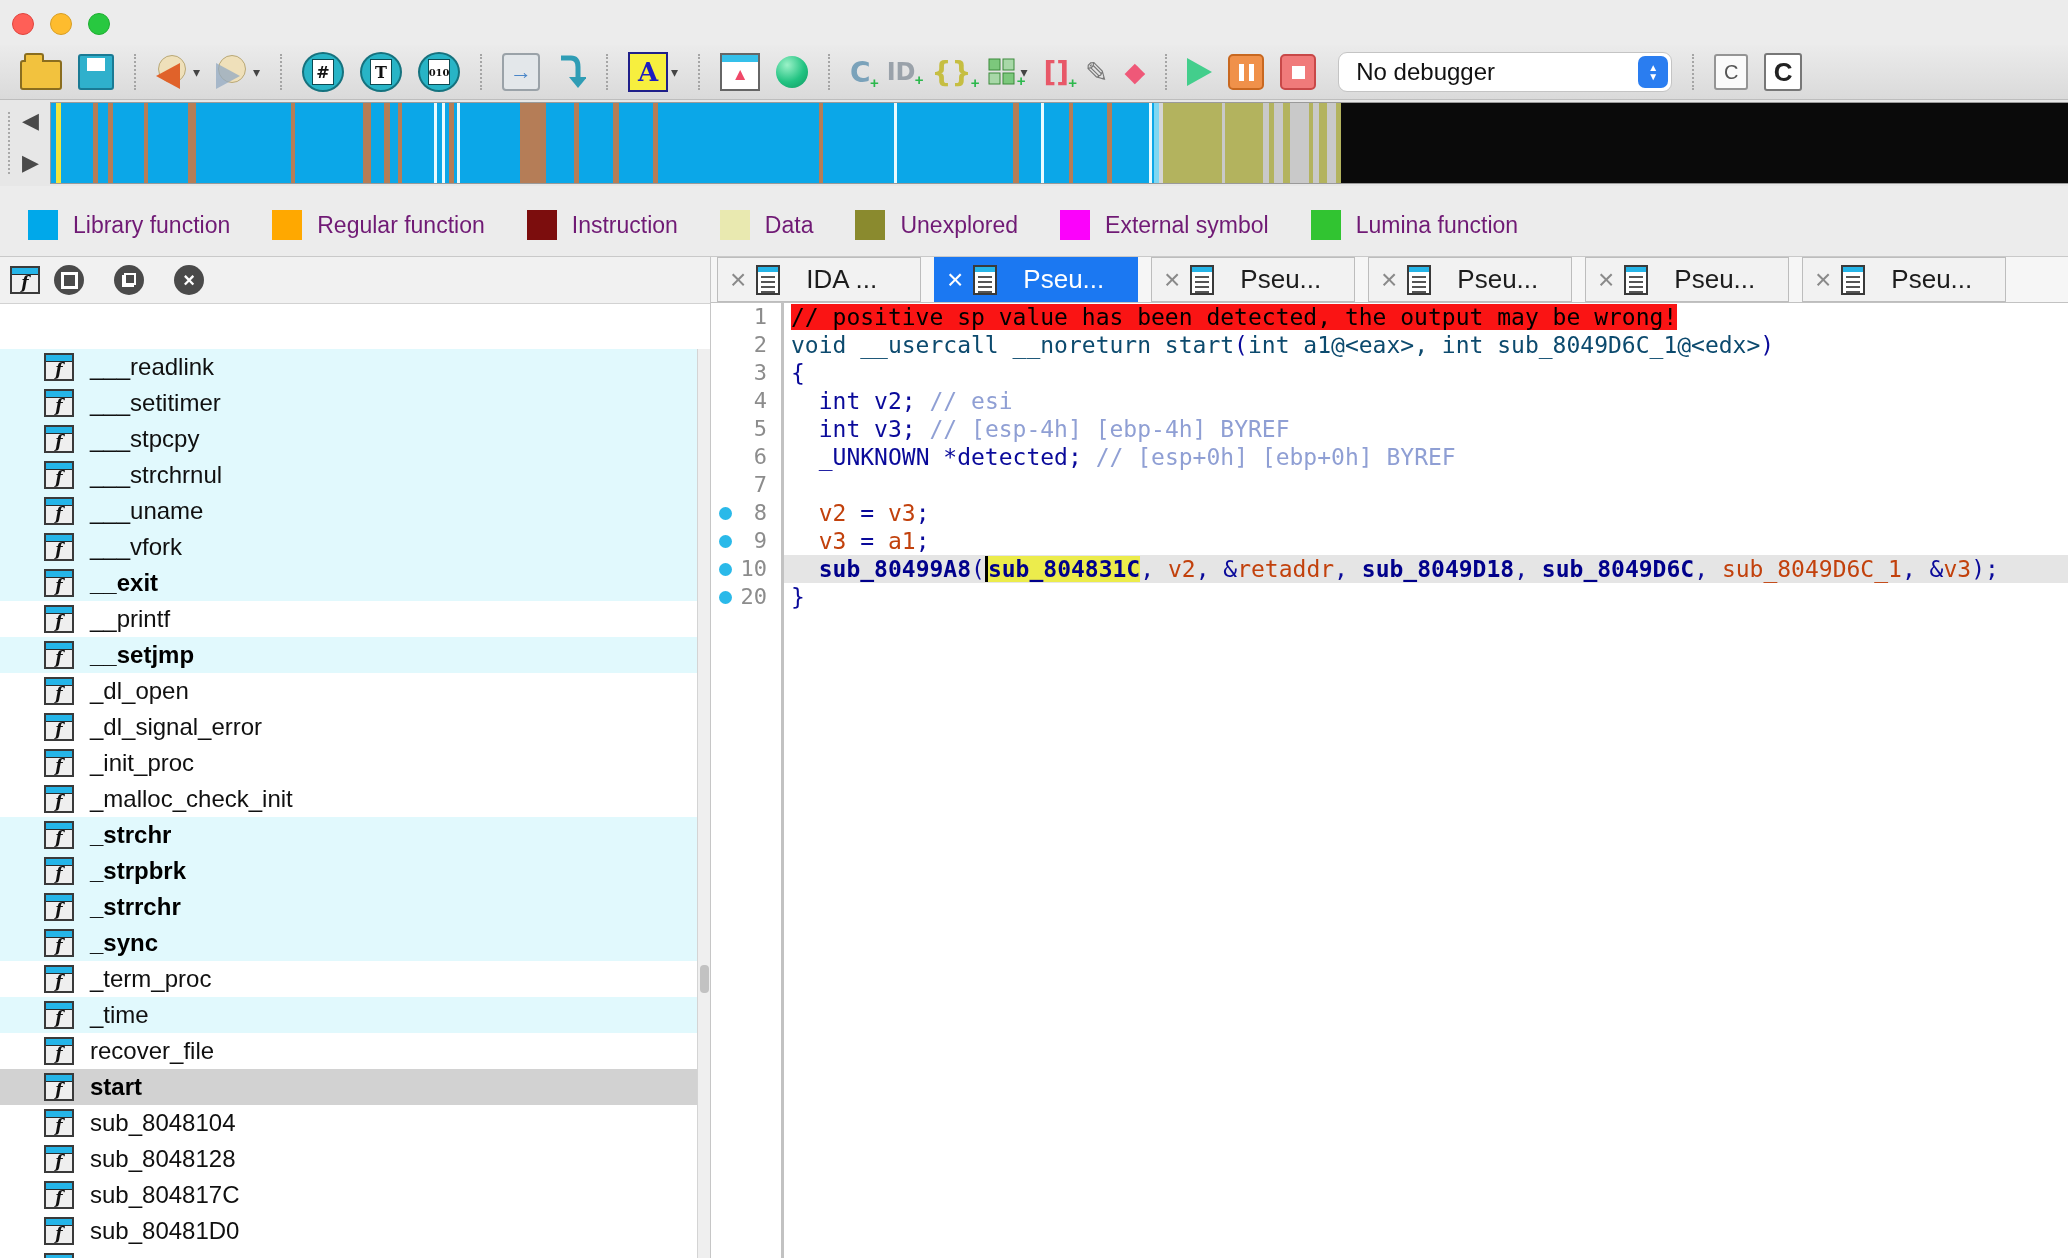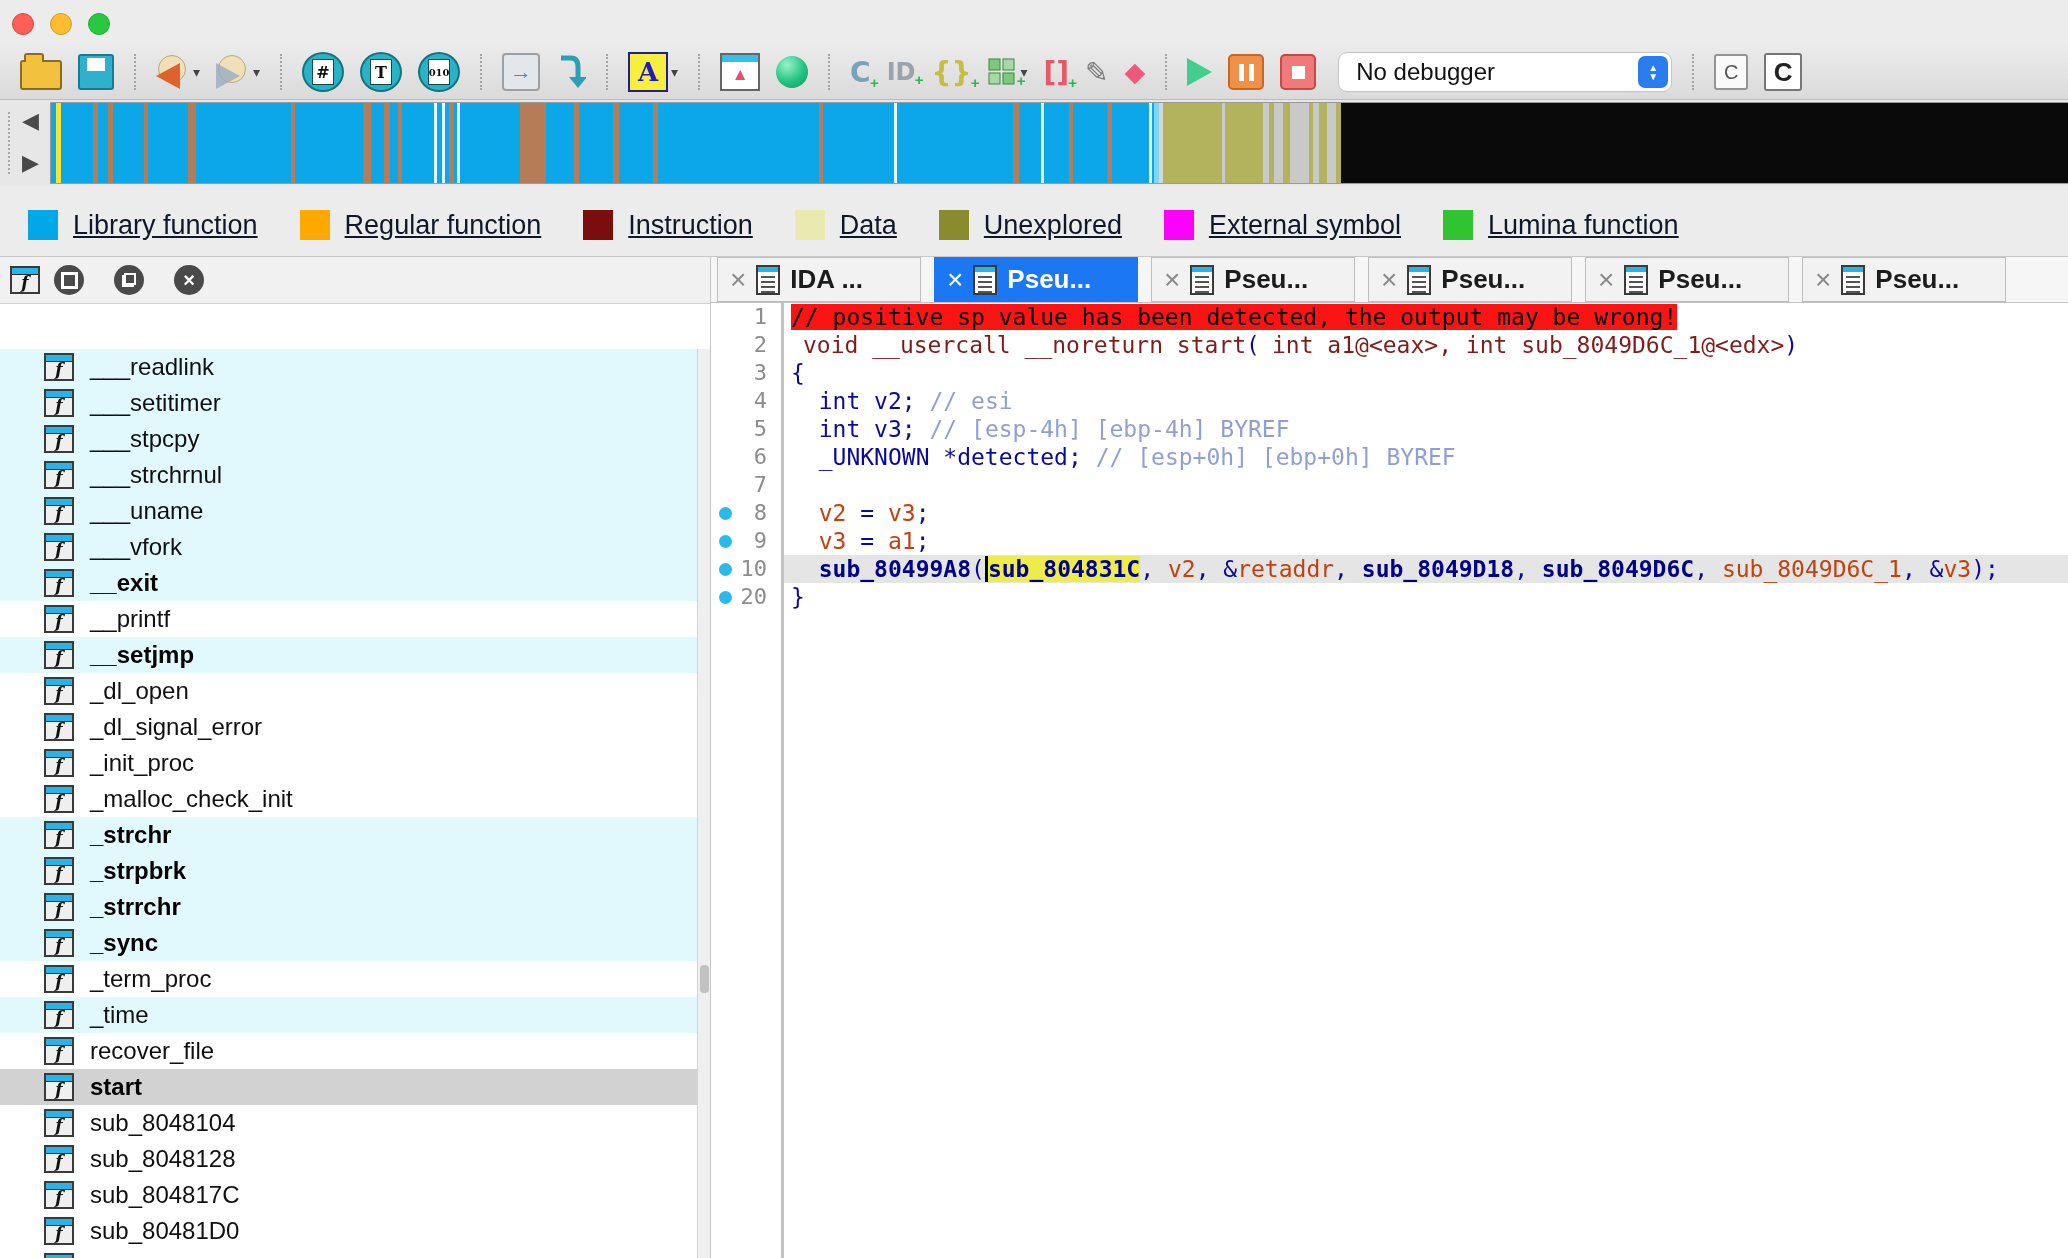--- a/index.html
+++ b/index.html
@@ -68,21 +68,21 @@
   .nav-arrow{position:absolute;left:22px;width:26px;height:38px;font-size:22px;color:#4a4a4a;display:flex;align-items:center;}
   .nav-arrow.up{top:2px;} .nav-arrow.dn{top:44px;}
   .band{position:absolute;left:50px;top:2px;right:0;height:80px;background:#d6d6d6;border:1px solid #9a9a9a;border-right:none;overflow:hidden;}
   .band .seg{position:absolute;top:0;bottom:0;}
   .band .marker{position:absolute;top:0;bottom:0;width:5px;z-index:5;}
   .band .marker i{position:absolute;top:14px;left:-4px;width:0;height:0;border-left:7px solid transparent;border-right:7px solid transparent;border-top:10px solid inherit;}
   
   .legend{position:absolute;left:0;top:196px;width:2068px;height:58px;display:flex;align-items:center;padding-left:28px;box-sizing:border-box;}
   .lg-item{display:flex;align-items:center;margin-right:42px;}
   .lg-sw{width:30px;height:30px;margin-right:15px;}
-  .lg-lb{font-size:27px;color:#0f172a;text-decoration:underline;}
+  .lg-lb{font-size:23px;color:#701a75;}
   
   .main{position:absolute;left:0;top:256px;width:2068px;bottom:0;border-top:1px solid #c9c9c9;}
   .fpanel{position:absolute;left:0;top:0;width:710px;bottom:0;background:#fff;}
   .fhdr{position:absolute;left:0;top:0;width:710px;height:46px;background:#f1f1f1;border-bottom:1px solid #d2d2d2;display:flex;align-items:center;}
   .fico{width:30px;height:28px;background:#efefef;border:2px solid #3a3a3a;margin:0 14px 0 10px;position:relative;box-sizing:border-box;}
   .fico .bar{position:absolute;top:0;left:0;right:0;height:6px;background:#25b5e8;border-bottom:1px solid #2a2a2a;}
   .fico .f{position:absolute;left:0;right:0;top:4px;text-align:center;font-family:"DejaVu Serif",serif;font-style:italic;font-weight:bold;font-size:17px;color:#111;}
   .fhdr .t{font-size:26px;color:#1a1a1a;flex:1;}
   .hbtn{width:30px;height:30px;border-radius:50%;background:#4a4a4a;margin-right:30px;display:flex;align-items:center;justify-content:center;color:#fff;}
   .hbtn .sq{width:11px;height:11px;border:3px solid #fff;}
@@ -96,36 +96,36 @@
   .frow .fico{width:30px;height:28px;margin:0 16px 0 0;}
   .frow.bg-cyan{background:#e1f9fd;} .frow.bg-white{background:#fff;} .frow.bg-selected{background:#d2d2d2;}
   .frow.bold{font-weight:bold;color:#000;}
   .fscroll{position:absolute;left:697px;top:92px;width:13px;bottom:0;background:#efefef;border-left:1px solid #d4d4d4;}
   .fscroll .thumb{position:absolute;left:2px;top:616px;width:9px;height:28px;border-radius:4px;background:#c2c2c2;}
   
   .rpanel{position:absolute;left:710px;top:0;right:0;bottom:0;background:#fff;border-left:1px solid #c6c6c6;}
   .tabbar{position:absolute;left:0;top:0;right:0;height:46px;background:#f6f6f6;border-bottom:1px solid #c2c2c2;display:flex;align-items:stretch;padding-left:6px;gap:13px;box-sizing:border-box;}
   .tab{display:flex;align-items:center;width:204px;background:#f2f2f2;border:1px solid #bdbdbd;box-sizing:border-box;}
   .tab .x{font-size:28px;color:#8a8a8a;margin:0 10px 0 12px;line-height:28px;}
-  .tab .lbl{font-size:26px;color:#1c1c1c;font-weight:700;margin-left:10px;white-space:nowrap;overflow:hidden;}
+  .tab .lbl{font-size:26px;color:#1c1c1c;font-weight:400;margin-left:26px;white-space:nowrap;overflow:hidden;}
   .tab.active{background:#1b78f2;border-color:#1b78f2;}
   .tab.active .lbl,.tab.active .x{color:#fff;}
   .doc{width:24px;height:30px;background:#fff;border:2px solid #3a3a3a;position:relative;box-sizing:border-box;flex:none;}
   .doc .bar{position:absolute;top:0;left:0;right:0;height:5px;background:#25b5e8;}
   .doc .ln{position:absolute;left:3px;right:3px;height:2px;background:#555;}
   .doc .l1{top:9px;} .doc .l2{top:14px;} .doc .l3{top:19px;} .doc .l4{top:24px;}
   
   .code{position:absolute;left:0;top:46px;right:0;bottom:0;background:#fff;font-family:"DejaVu Sans Mono",monospace;}
   .gutterline{position:absolute;left:70px;top:0;bottom:0;width:3px;background:#c2c2c2;}
   .cl{position:relative;height:28px;line-height:28px;font-size:23px;white-space:pre;}
   .cl .num{position:absolute;left:0;top:0;width:56px;text-align:right;color:#8c8c8c;font-size:22px;}
   .cl .dot{position:absolute;left:8px;top:8px;width:13px;height:13px;border-radius:50%;background:#2ab9e9;}
   .cl .body{margin-left:73px;padding-left:7px;height:28px;}
   .cl .body.cur{background:#e5e5e5;}
-  .tk-gray{color:#7f1d1d;margin-left:12px;}
+  .tk-gray{color:#0c4a6e;}
   .tk-nav{color:#0a0a9a;}
   .tk-kw{color:#0a0a9a;}
   .tk-fn{color:#00008b;font-weight:bold;}
   .tk-var{color:#c2410c;}
   .tk-com{color:#8f9fd4;}
   .tk-warn{color:#000;background:#fa1414;}
   .tk-hl{color:#00008b;font-weight:bold;background:#ecec4c;border-left:3px solid #000;}
 </style>
 </head>
 <body>

